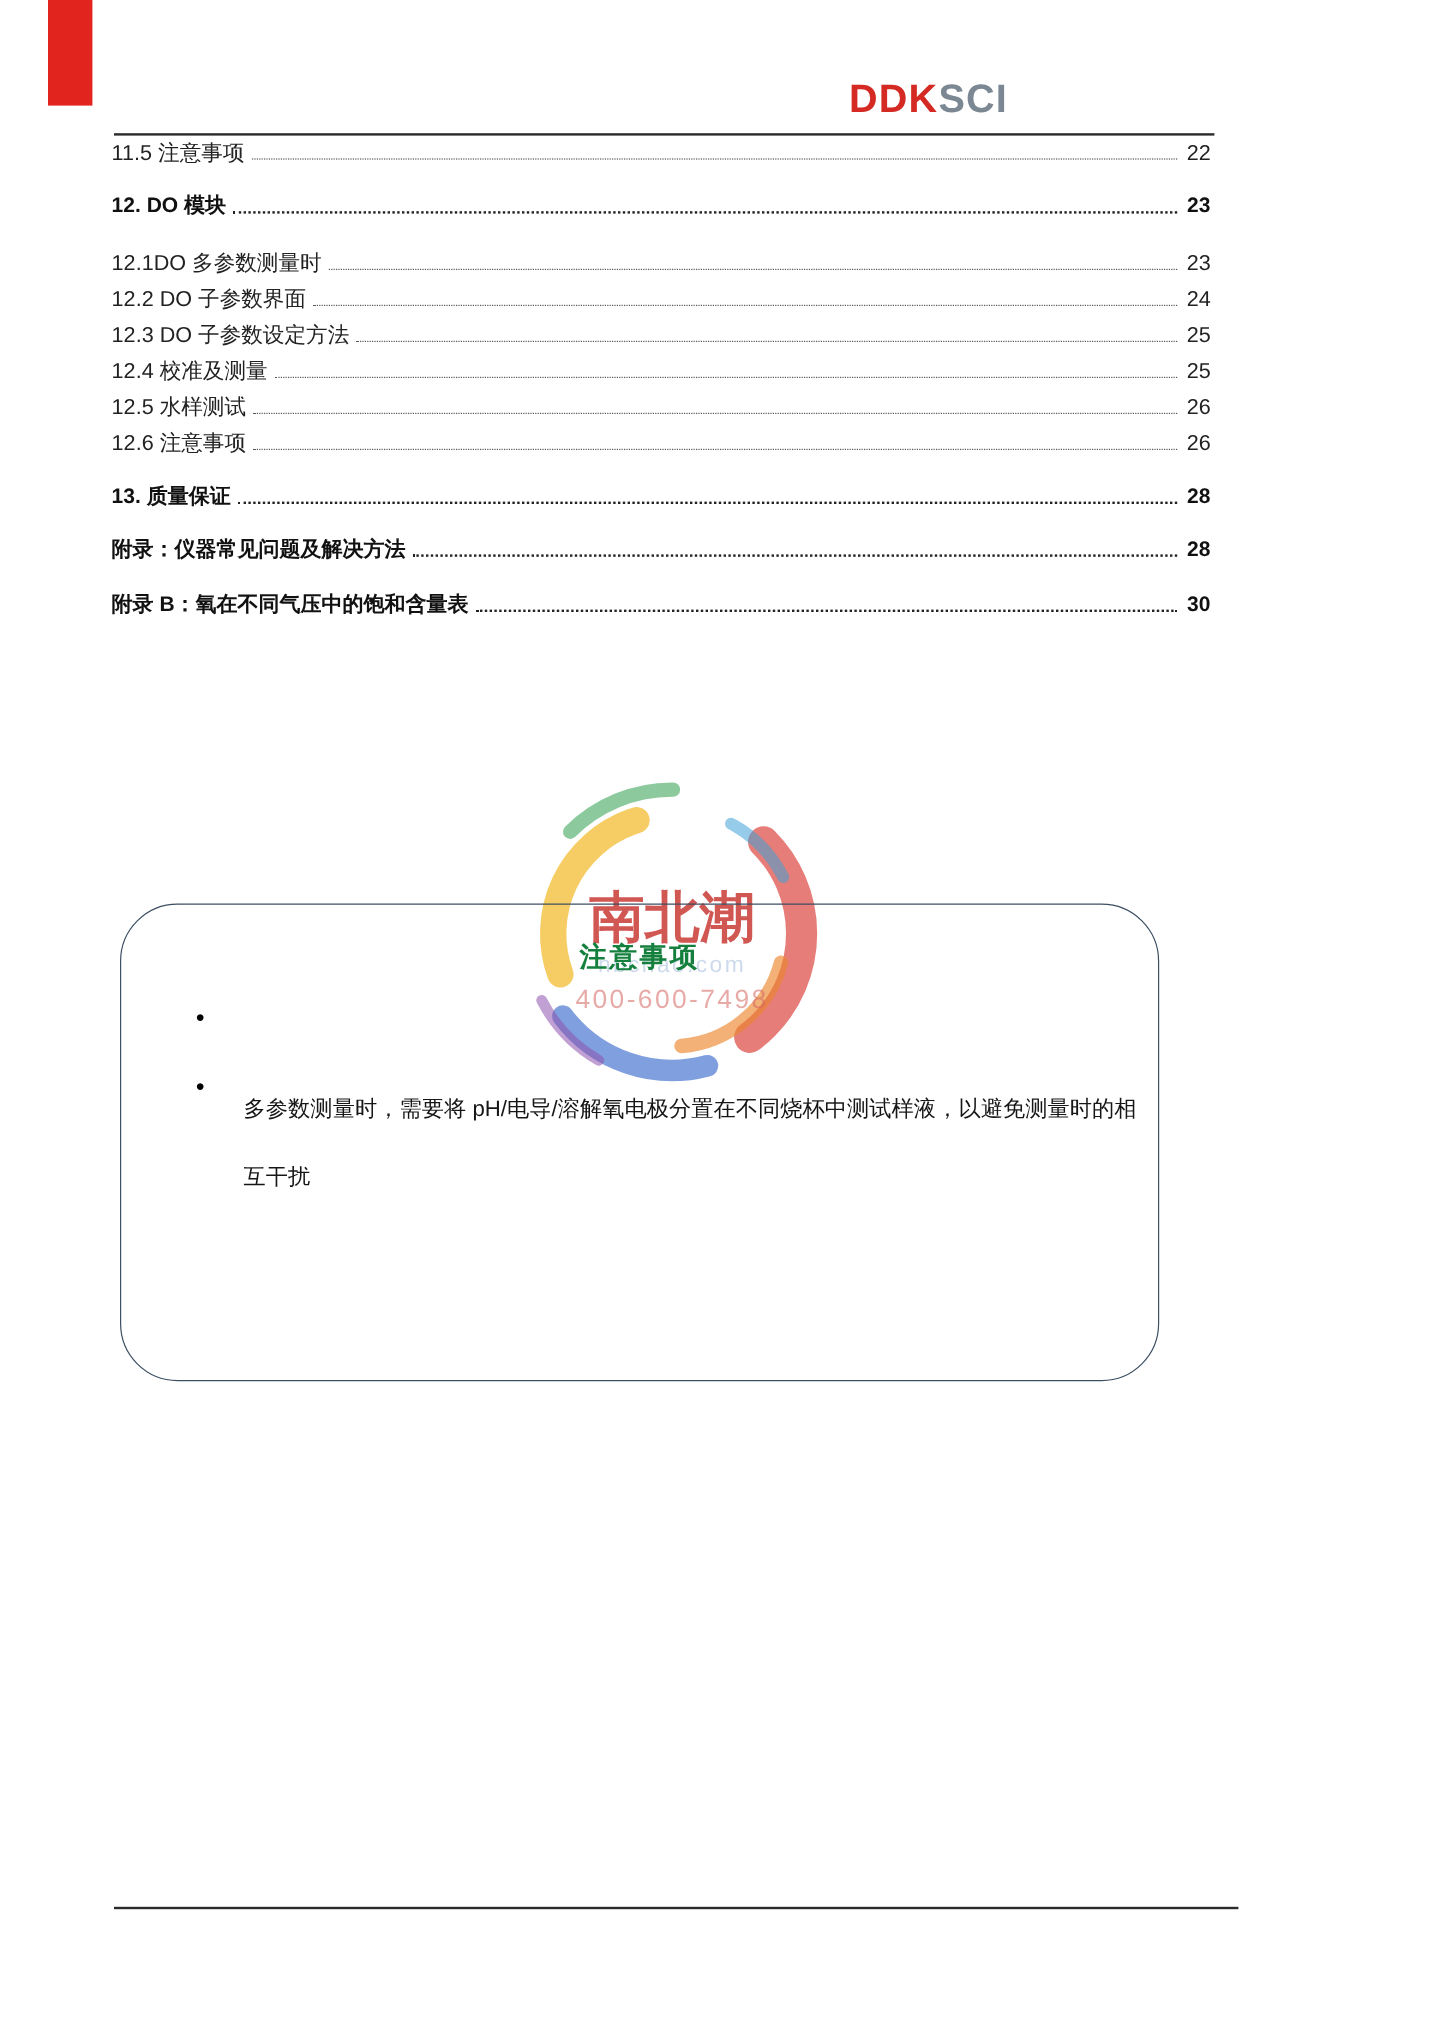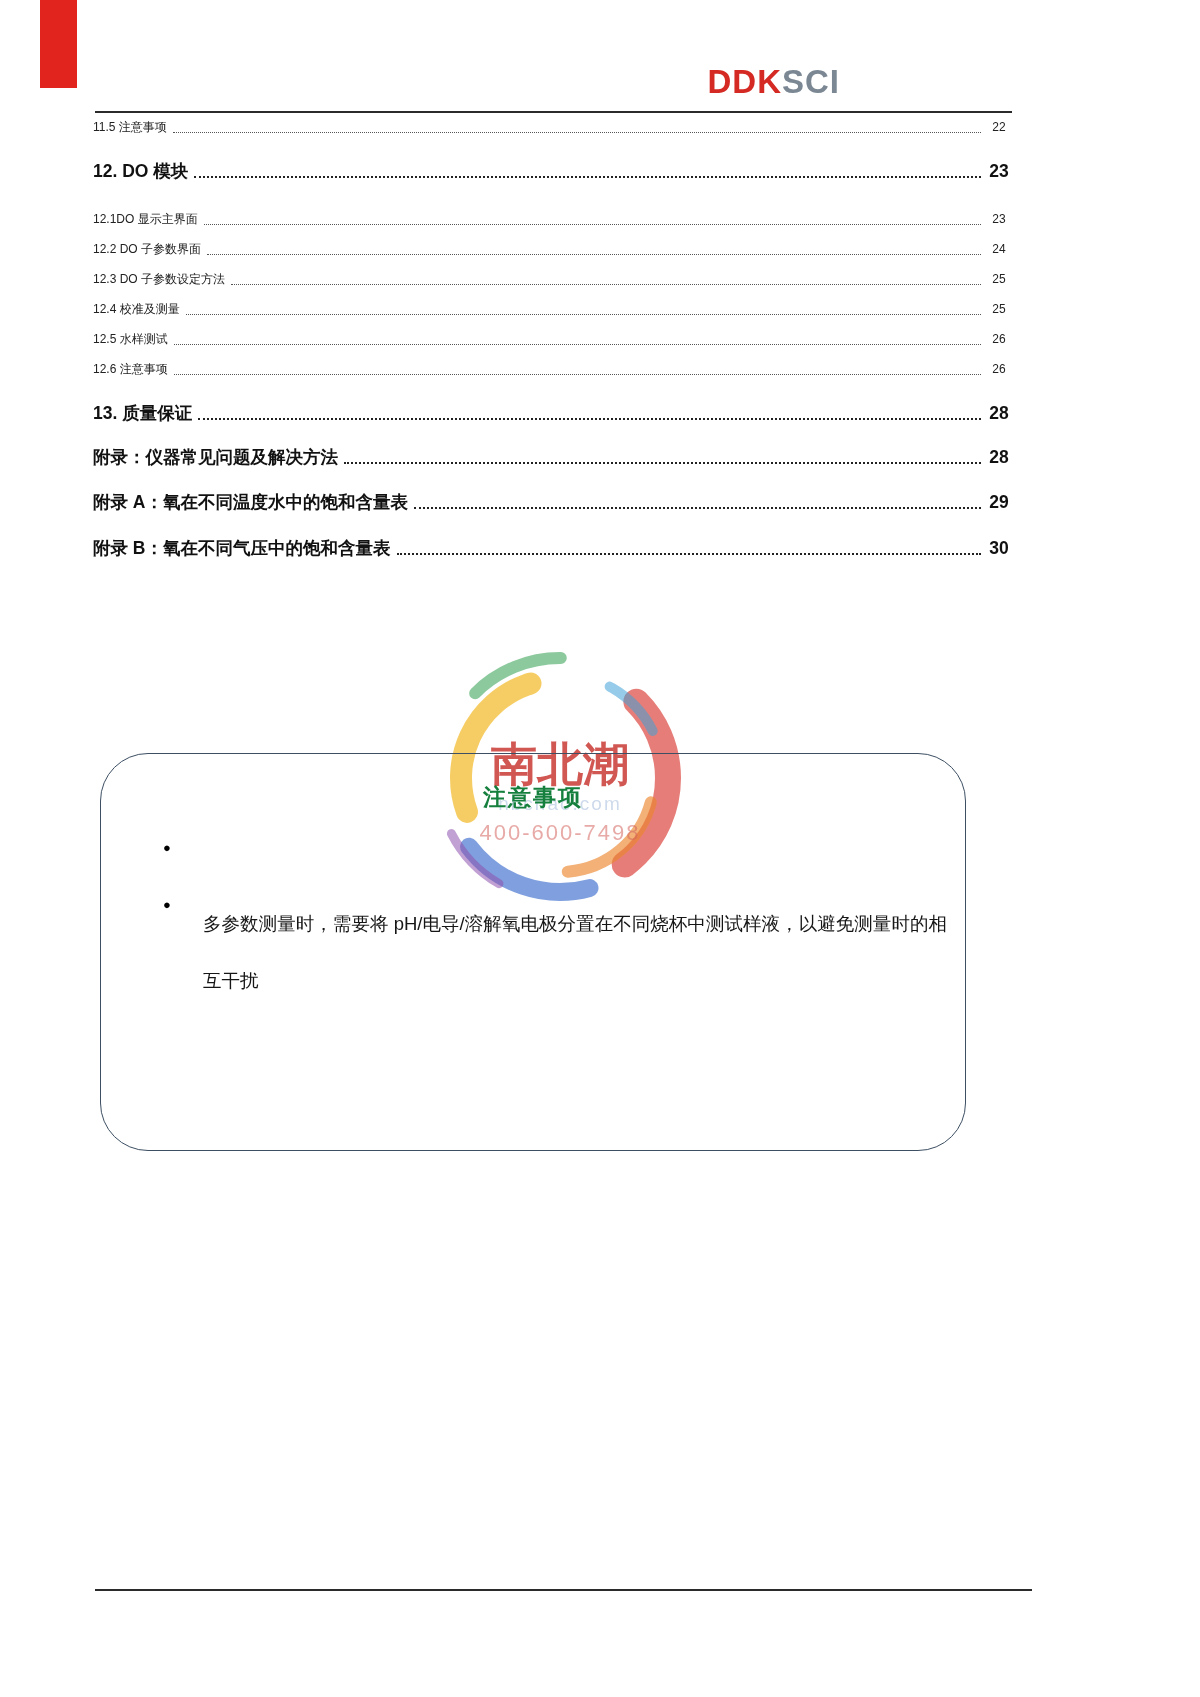--- a/index.html
+++ b/index.html
@@ -9,21 +9,21 @@
   }
   
   .corner-red{position:absolute;left:40px;top:0;width:37px;height:88px;background:#e2241f;}
   
   .logo{position:absolute;top:64px;right:192px;font-size:33px;font-weight:bold;letter-spacing:1px;line-height:36px;}
   .logo-ddk{color:#d42a23;}
   .logo-sci{color:#7b8894;}
   .hdr-rule{position:absolute;top:111px;left:95px;width:917px;border-top:2px solid #2b2b2b;}
   
   .toc{position:absolute;left:93px;top:118px;width:919px;}
-  .toc-row{display:flex;align-items:baseline;font-size:12px;line-height:18px;color:#222;}
+  .toc-row{display:flex;align-items:baseline;font-size:18px;line-height:18px;color:#222;}
   .toc-row.b{font-size:17.5px;font-weight:bold;line-height:22px;color:#111;}
   .toc-label{white-space:nowrap;}
   .leader{flex:1;align-self:flex-end;height:0;border-bottom:1.8px dotted #555;margin:0 5px 3px 6px;}
   .toc-row.b .leader{border-bottom:2.2px dotted #222;margin-bottom:4px;}
   .toc-page{white-space:nowrap;min-width:26px;text-align:center;}
   
   .watermark{position:absolute;left:388px;top:628px;width:344px;height:304px;z-index:0;opacity:0.85;}
   .wm-brand{font-family:"Liberation Serif","DejaVu Serif",serif;font-weight:bold;}
   
   .notice{position:absolute;left:100px;top:753px;width:866px;height:398px;z-index:1;
@@ -57,21 +57,21 @@
       <span class="toc-label">11.5 注意事项</span>
       <span class="leader"></span>
       <span class="toc-page">22</span>
     </div>
     <div class="toc-row b" style="margin-top:24px">
       <span class="toc-label">12. DO 模块</span>
       <span class="leader"></span>
       <span class="toc-page">23</span>
     </div>
     <div class="toc-row" style="margin-top:28px">
-      <span class="toc-label">12.1DO 显示主界面</span>
+      <span class="toc-label">12.1DO 多参数测量时</span>
       <span class="leader"></span>
       <span class="toc-page">23</span>
     </div>
     <div class="toc-row" style="margin-top:12px">
       <span class="toc-label">12.2 DO 子参数界面</span>
       <span class="leader"></span>
       <span class="toc-page">24</span>
     </div>
     <div class="toc-row" style="margin-top:12px">
       <span class="toc-label">12.3 DO 子参数设定方法</span>
@@ -95,25 +95,20 @@
     </div>
     <div class="toc-row b" style="margin-top:24px">
       <span class="toc-label">13. 质量保证</span>
       <span class="leader"></span>
       <span class="toc-page">28</span>
     </div>
     <div class="toc-row b" style="margin-top:22px">
       <span class="toc-label">附录：仪器常见问题及解决方法</span>
       <span class="leader"></span>
       <span class="toc-page">28</span>
-    </div>
-    <div class="toc-row b" style="margin-top:23px">
-      <span class="toc-label">附录 A：氧在不同温度水中的饱和含量表</span>
-      <span class="leader"></span>
-      <span class="toc-page">29</span>
     </div>
     <div class="toc-row b" style="margin-top:24px">
       <span class="toc-label">附录 B：氧在不同气压中的饱和含量表</span>
       <span class="leader"></span>
       <span class="toc-page">30</span>
     </div>
   </main>
 
   <svg class="watermark" viewBox="0 0 344 304" xmlns="http://www.w3.org/2000/svg">
     <g fill="none" stroke-linecap="round">

